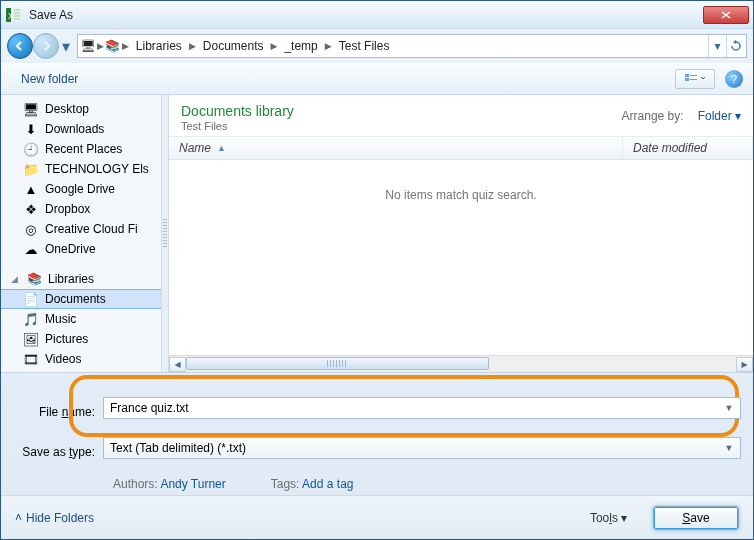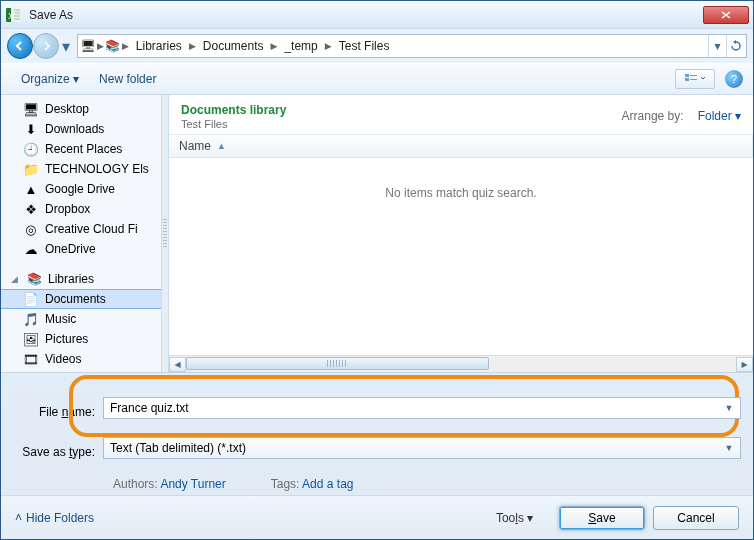--- a/index.html
+++ b/index.html
@@ -73,26 +73,26 @@
   .sb-item { height:20px; display:flex; align-items:center; padding-left:22px; gap:6px; cursor:pointer; white-space:nowrap; overflow:hidden;}
   .sb-item .ic { width:16px; height:16px; display:inline-flex;align-items:center;justify-content:center; font-size:13px;}
   .sb-item.selected { background:#cfe4fb; border:1px solid #7fb1e6; border-left:none; border-right:none; }
   .sb-head { height:20px; display:flex; align-items:center; padding-left:10px; gap:6px; font-size:12px; cursor:pointer;}
   .sb-head .tw { width:10px; color:#6f8aa4; font-size:9px; }
   .vsplit { width:8px; background:#e7eef6; border-left:1px solid #cedbe8; border-right:1px solid #cedbe8; display:flex;align-items:center;justify-content:center; cursor:col-resize;}
   .vsplit .grip { width:4px; height:30px; background:repeating-linear-gradient(to bottom,#a9bdd2 0 1px,transparent 1px 3px); }
   .main { flex:1; background:#fff; display:flex; flex-direction:column; min-width:0;}
   .lib-hdr { padding: 8px 12px 4px; }
   .lib-hdr .row1 { display:flex; align-items:flex-start; }
-  .lib-hdr h2 { color:#1f8a3a; font-weight:700; font-size:12px; }
+  .lib-hdr h2 { color:#1f8a3a; font-weight:400; font-size:14px; }
   .lib-hdr .sub { color:#6c6c6c; font-size:11px; margin-top:1px; }
   .arrange { margin-left:auto; font-size:12px; color:#6c6c6c; display:flex; align-items:center; gap:14px; padding-top:6px;}
   .arrange a { color:#1256a0; cursor:pointer; }
   .cols { height:24px; background:linear-gradient(to bottom,#fdfdfe,#eef3f9); border-top:1px solid #e3ebf4; border-bottom:1px solid #dde6f0;
-    display:flex; align-items:center; font-size:12px; color:#444; }
+    display:flex; align-items:center; font-size:12px; color:#444;font-style:italic; }
   .cols .col { padding:0 10px; border-right:1px solid #e3ebf4; height:100%; display:flex; align-items:center; gap:6px;}
   .cols .name { flex:1; }
   .cols .sort { color:#5b89b3; font-size:9px; }
   .listarea { flex:1; display:flex; align-items:flex-start; justify-content:center; color:#757575; font-size:12px; padding-top:28px;}
   .hscroll { height:17px; background:#f0f0f0; border-top:1px solid #dcdcdc; display:flex; align-items:center;}
   .hscroll .arrow { width:17px; height:15px; background:linear-gradient(to bottom,#fbfdff,#e3ecf5); border:1px solid #bfcfdf; display:flex;align-items:center;justify-content:center; font-size:8px; color:#4f6c88; cursor:pointer;}
   .hscroll .track { flex:1; height:15px; background:#efefef; position:relative;}
   .hscroll .thumb { position:absolute; left:0; top:0; height:13px; width:55%; background:linear-gradient(to bottom,#f0f6fc,#cfe0f0); border:1px solid #a9bdd2; border-radius:2px; display:flex;align-items:center;justify-content:center;}
   .hscroll .tgrip { width:20px; height:7px; background:repeating-linear-gradient(to right,#9cb6cf 0 1px,transparent 1px 3px);}
   
@@ -183,21 +183,20 @@
           <svg width="12" height="12" viewBox="0 0 12 12">
               <path d="M6 2 A4 4 0 1 1 2 6" fill="none" stroke="#2f77b4" stroke-width="1.5"></path>
               <path d="M6 0 L6 4 L3 2 Z" fill="#2f77b4"></path>
             </svg>
         </span>
       </span>
     </div>
   </div>
 
   <div class="toolbar">
-    <div class="titem"><span>Organize</span> ▾</div>
     <div class="titem">New folder</div>
     <div class="gap"></div>
     <div class="viewbtn">
       <svg width="20" height="12" viewBox="0 0 20 12">
           <rect x="0" y="1" width="4" height="3" fill="#6fa0cd"></rect>
           <rect x="0" y="5" width="4" height="3" fill="#6fa0cd"></rect>
           <rect x="5" y="2" width="7" height="1" fill="#6fa0cd"></rect>
           <rect x="5" y="6" width="7" height="1" fill="#6fa0cd"></rect>
           <path d="M16 4 L18 6 L20 4" fill="none" stroke="#4f6c88"></path>
         </svg>
@@ -278,20 +277,21 @@
             <span>Arrange by:</span>
             <a><span>Folder</span> ▾</a>
           </div>
         </div>
       </div>
       <div class="cols">
         <div class="col name">
           <span>Name</span>
             <span class="sort">▲</span>
         </div>
+        <div class="col" style="width:130px">Date modified</div>
       </div>
       <div class="listarea">
         <span>No items match quiz search.</span>
       </div>
       <div class="hscroll">
         <div class="arrow">◀</div>
         <div class="track">
           <div class="thumb">
               <div class="tgrip"></div>
             </div>
@@ -327,16 +327,15 @@
     <div class="hidefolders">
       <span>˄</span>
       <span>Hide Folders</span>
     </div>
     <div class="gap"></div>
     <div class="tools">
       <span>Too<u>l</u>s</span>
         <span>▾</span>
     </div>
     <div class="btn-main primary"><u>S</u>ave</div>
-    <div class="btn-main">Cancel</div>
   </div>
 
 </div>
 
 </body></html>

